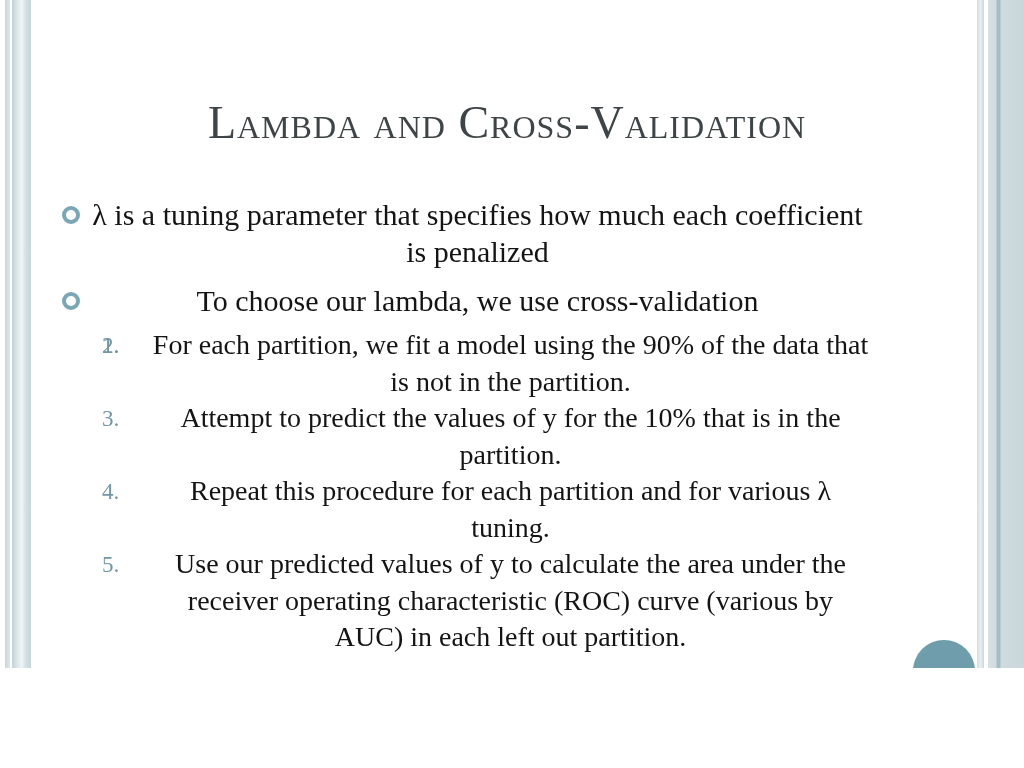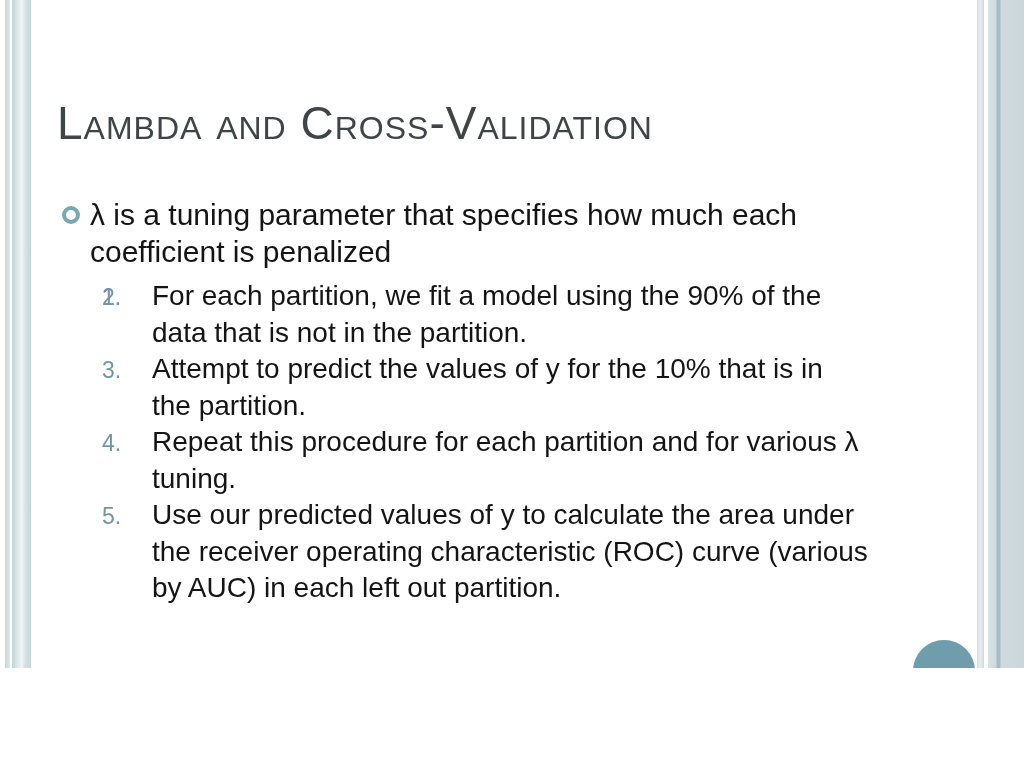--- a/index.html
+++ b/index.html
@@ -1,18 +1,18 @@
 <!DOCTYPE html>
 <html><head>
 <meta charset="utf-8">
 <style>
   html,body { margin:0; padding:0; background:#ffffff; }
   .slide {
     position:relative; width:1024px; height:668px; background:#ffffff;
-    overflow:hidden; font-family:Liberation Sans, sans-serif;
+    overflow:hidden; font-family:Liberation Serif, serif;text-align:center;
   }
 
   
   .stripe { position:absolute; top:0; height:768px; }
   .stripe.l1 { left:5px;  width:5px;  background:linear-gradient(90deg,#c9d6da,#dde7e9); }
   .stripe.l2 { left:12px; width:19px;
     background:linear-gradient(90deg,#c2d2d7 0%,#dde7e9 28%,#eff4f5 50%,#d5e1e4 72%,#c7d5d9 100%); }
   .stripe.r1 { left:977px; width:7px;
     background:linear-gradient(90deg,#d3dee1 0%,#e9eff0 50%,#cbd8dc 100%); }
   .stripe.r2 { left:988px; width:36px;
@@ -64,20 +64,24 @@
 
   <h1 class="title">Lambda and Cross-Validation</h1>
 
   <div class="content">
 
     <div class="bullet">
       <span class="ring"></span>
       <span>λ is a tuning parameter that specifies how much each coefficient is penalized</span>
     </div>
 
+    <div class="bullet">
+      <span class="ring"></span>
+      <span>To choose our lambda, we use cross-validation</span>
+    </div>
 
     <ol class="steps">
       <li>
         <span class="num">1.</span>
       </li>
       <li>
         <span class="num">2.</span>
         <span>For each partition, we fit a model using the 90% of the data that is not in the partition.</span>
       </li>
       <li>

